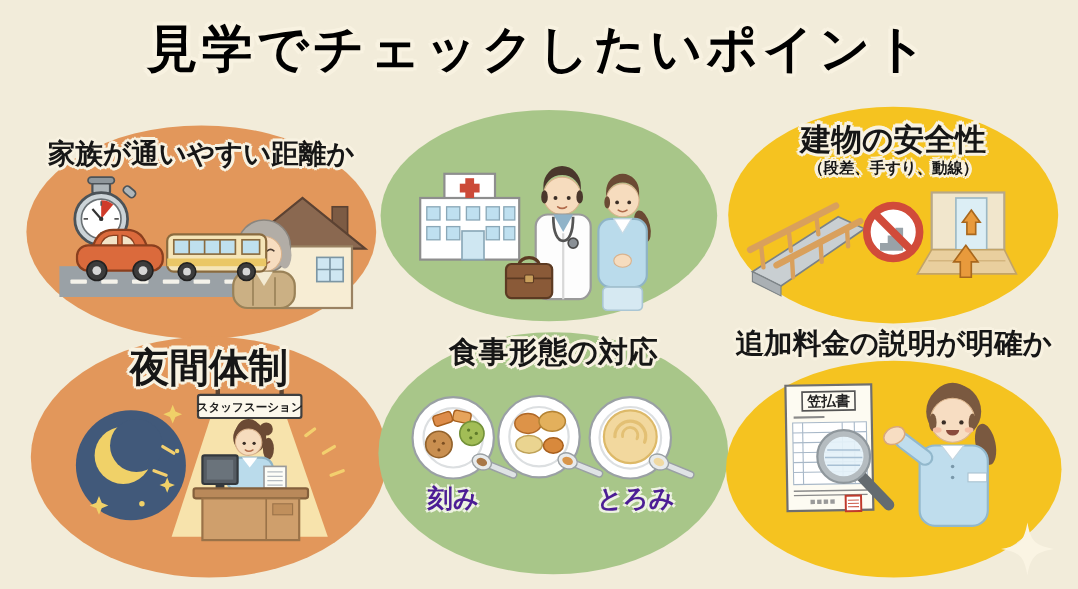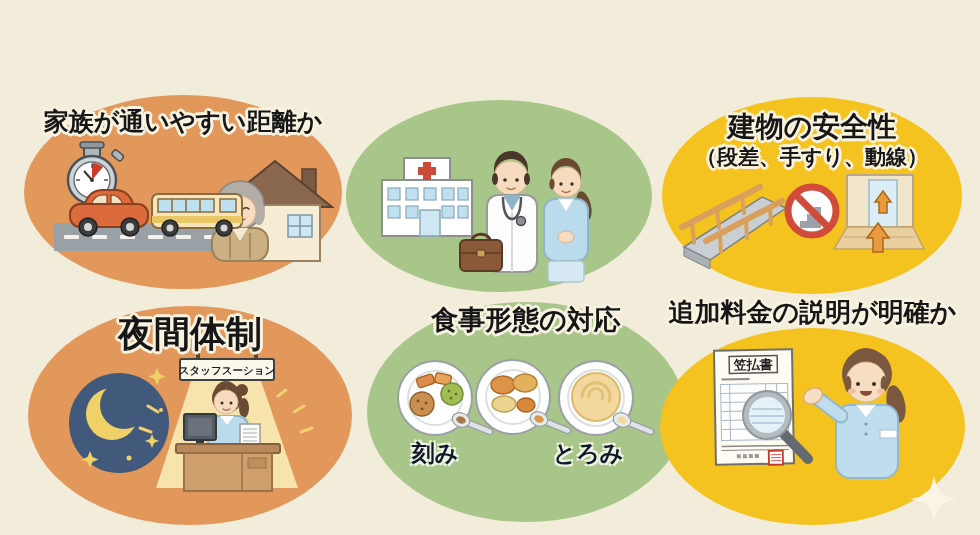--- a/index.html
+++ b/index.html
@@ -22,52 +22,53 @@
 
   .card{position:absolute;}
   .oval{position:absolute;left:0;top:0;right:0;bottom:0;border-radius:50%;}
   .oval.orange{background:#e2975b;}
   .oval.green{background:#a8c689;}
   .oval.yellow{background:#f5c320;}
 
   .heading{position:absolute;left:0;right:0;margin:0;text-align:center;white-space:nowrap;line-height:1.1;}
   .illus{position:absolute;left:0;top:0;width:100%;height:100%;}
 
-  #card-family {left:24px; top:95px; width:318px;height:194px;}
+  #card-family {left:24px; top:114px; width:318px;height:194px;}
   #card-medical{left:346px;top:100px;width:306px;height:192px;}
   #card-safety {left:662px;top:97px; width:300px;height:197px;}
   #card-night  {left:28px; top:306px;width:324px;height:219px;}
-  #card-meals  {left:344px;top:302px;width:318px;height:220px;margin-left:23px;}
+  #card-meals  {left:344px;top:302px;width:318px;height:220px;}
   #card-fees   {left:660px;top:298px;width:305px;height:227px;}
 
   .h-family{top:13px;font-size:25px;}
   .h-medical{top:14px;font-size:27px;}
   .h-medical .paren{font-size:20px;}
   .h-safety-main{top:15px;font-size:28px;}
-  .h-safety-sub{top:48px;font-size:21px;text-align:center;}
+  .h-safety-sub{top:48px;font-size:14px;text-align:center;}
   .h-night{top:8px;font-size:36px;}
   .h-meals-main{top:4px;font-size:27px;}
   .h-meals-sub{top:36px;font-size:18px;}
   .h-fees{top:0;font-size:26px;}
   #card-fees .oval{top:30px;}
 
   .meal-label{
     position:absolute;top:136px;width:84px;text-align:center;
-    font-size:23px;font-weight:bold;color:#0f172a;
+    font-size:23px;font-weight:bold;color:#4c1d95;
     text-shadow:-2px -2px 0 #eef3e2,2px -2px 0 #eef3e2,-2px 2px 0 #eef3e2,2px 2px 0 #eef3e2;
   }
-  #meal-label-0{left:26px;} #meal-label-1{left:104px;} #meal-label-2{left:179px;}
+  #meal-label-0{left:26px;} #meal-label-1{left:104px;} #meal-label-2{left:192px;}
 
   #sparkle{position:absolute;left:905px;top:470px;width:58px;height:58px;}
 </style>
 </head>
 <body>
 
 <div id="canvas">
 
+  <h1 id="main-title">見学でチェックしたいポイント</h1>
 
   <section class="card" id="card-family">
     <div class="oval orange"></div>
     <svg class="illus" viewBox="0 0 318 194">
 
       <g>
         <rect x="30" y="128" width="166" height="28" fill="#9aa1a6"></rect>
         <g fill="#f4f2ea">
           <rect x="40" y="140" width="15" height="4" rx="1"></rect>
             <rect x="68" y="140" width="15" height="4" rx="1"></rect>

